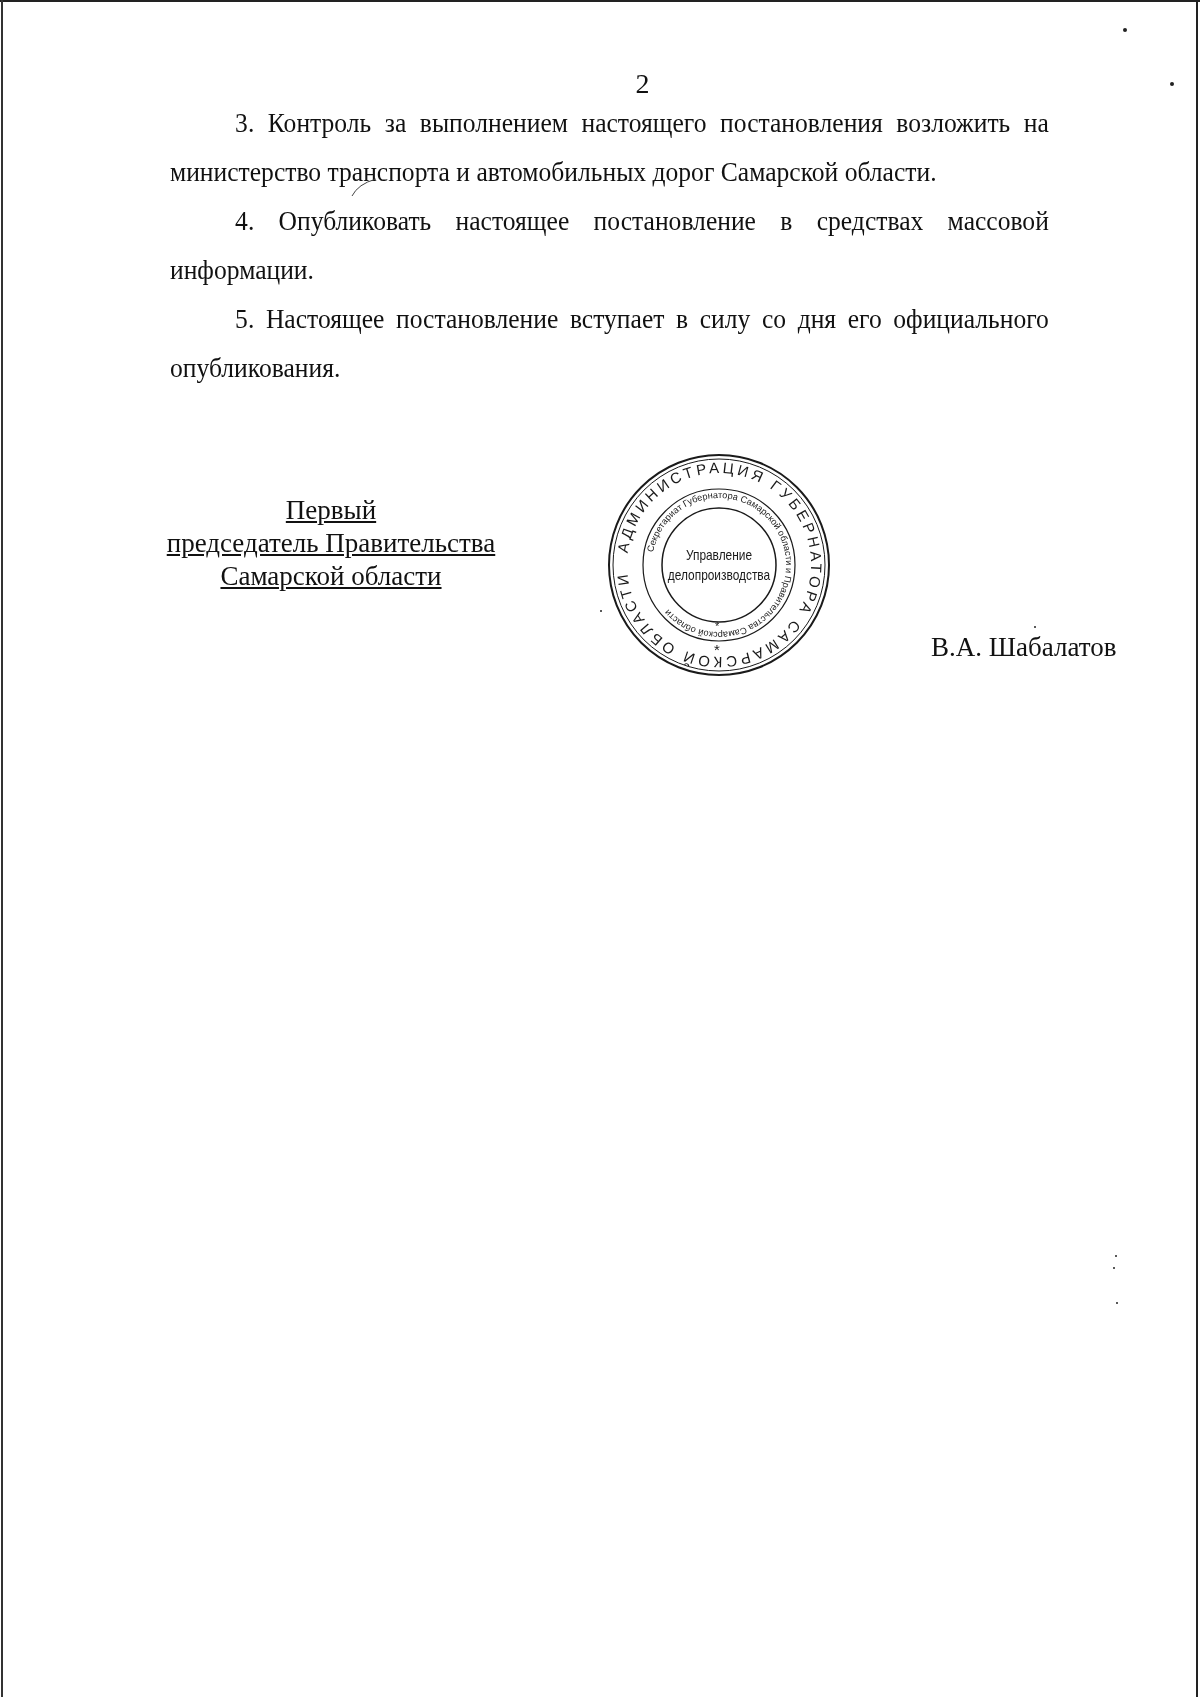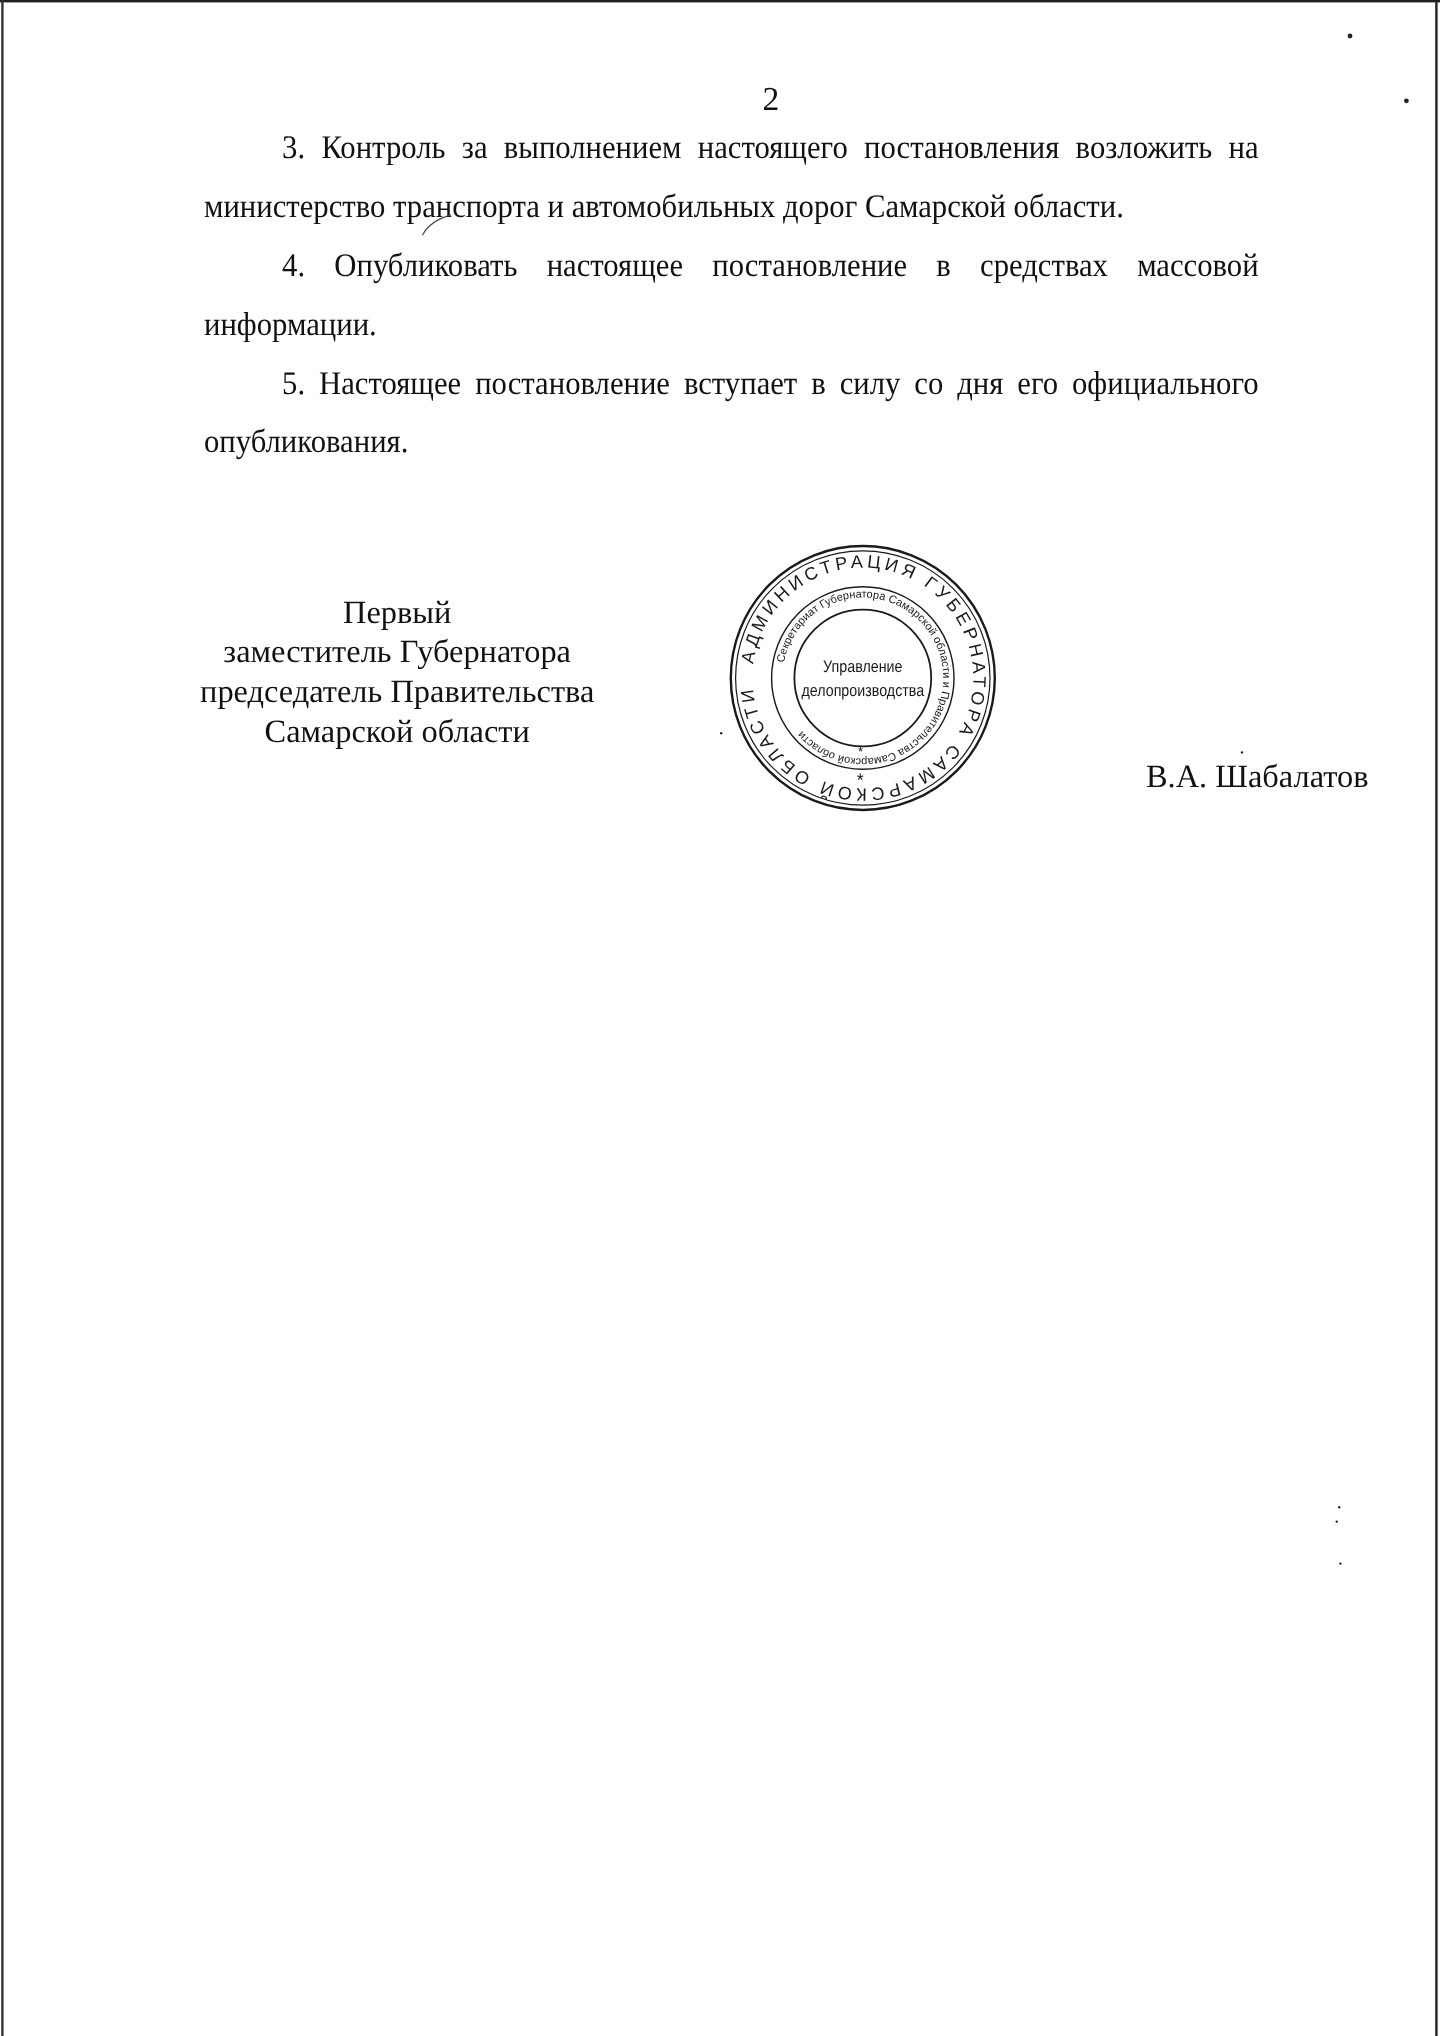--- a/index.html
+++ b/index.html
@@ -15,25 +15,25 @@
       font-size:28px; line-height:36px;
     }
     .body-text {
       position:absolute; left:170px; top:98px; width:945px;
       font-size:27.5px; line-height:49px; text-align:justify;
       transform:scaleX(0.93); transform-origin:left top;
     }
     .body-text p { margin:0; text-indent:70px; }
     .signature-title {
       position:absolute; left:130px; top:494px; width:402px; text-align:center;
-      font-size:27px; line-height:33px;
+      font-size:27px; line-height:33px;text-decoration:underline;
     }
     .signature-title div { white-space:nowrap; }
     .signatory-name {
-      position:absolute; left:955px; top:630px; font-size:27px; line-height:34px; white-space:nowrap;
+      position:absolute; left:931px; top:630px; font-size:27px; line-height:34px; white-space:nowrap;
     }
     .stamp { position:absolute; left:606px; top:452px; width:226px; height:226px; }
     .stroke-mark { position:absolute; left:350px; top:176px; }
     .speck { position:absolute; background:#222; border-radius:50%; }
   </style>
 </head>
 <body>
 
 <div class="border-top"></div>
 <div class="border-left"></div>
@@ -46,21 +46,20 @@
   <p>4. Опубликовать настоящее постановление в средствах массовой информации.</p>
   <p>5. Настоящее постановление вступает в силу со дня его официального опубликования.</p>
 </div>
 
 <svg class="stroke-mark" width="30" height="22">
   <path d="M2 20 Q8 8 26 3" stroke="#444" stroke-width="1" fill="none"></path>
 </svg>
 
 <div class="signature-title">
   <div>Первый</div>
-  <div>заместитель Губернатора</div>
   <div>председатель Правительства</div>
   <div>Самарской области</div>
 </div>
 
 <svg class="stamp" viewBox="0 0 226 226">
   <defs>
     <path id="outerPath" d="M113,113 m-92,0 a92,92 0 1,1 184,0 a92,92 0 1,1 -184,0"></path>
     <path id="innerPath" d="M113,113 m-67,0 a67,67 0 1,1 134,0 a67,67 0 1,1 -134,0"></path>
   </defs>
   <circle cx="113" cy="113" r="110" fill="none" stroke="#1a1a1a" stroke-width="2"></circle>

